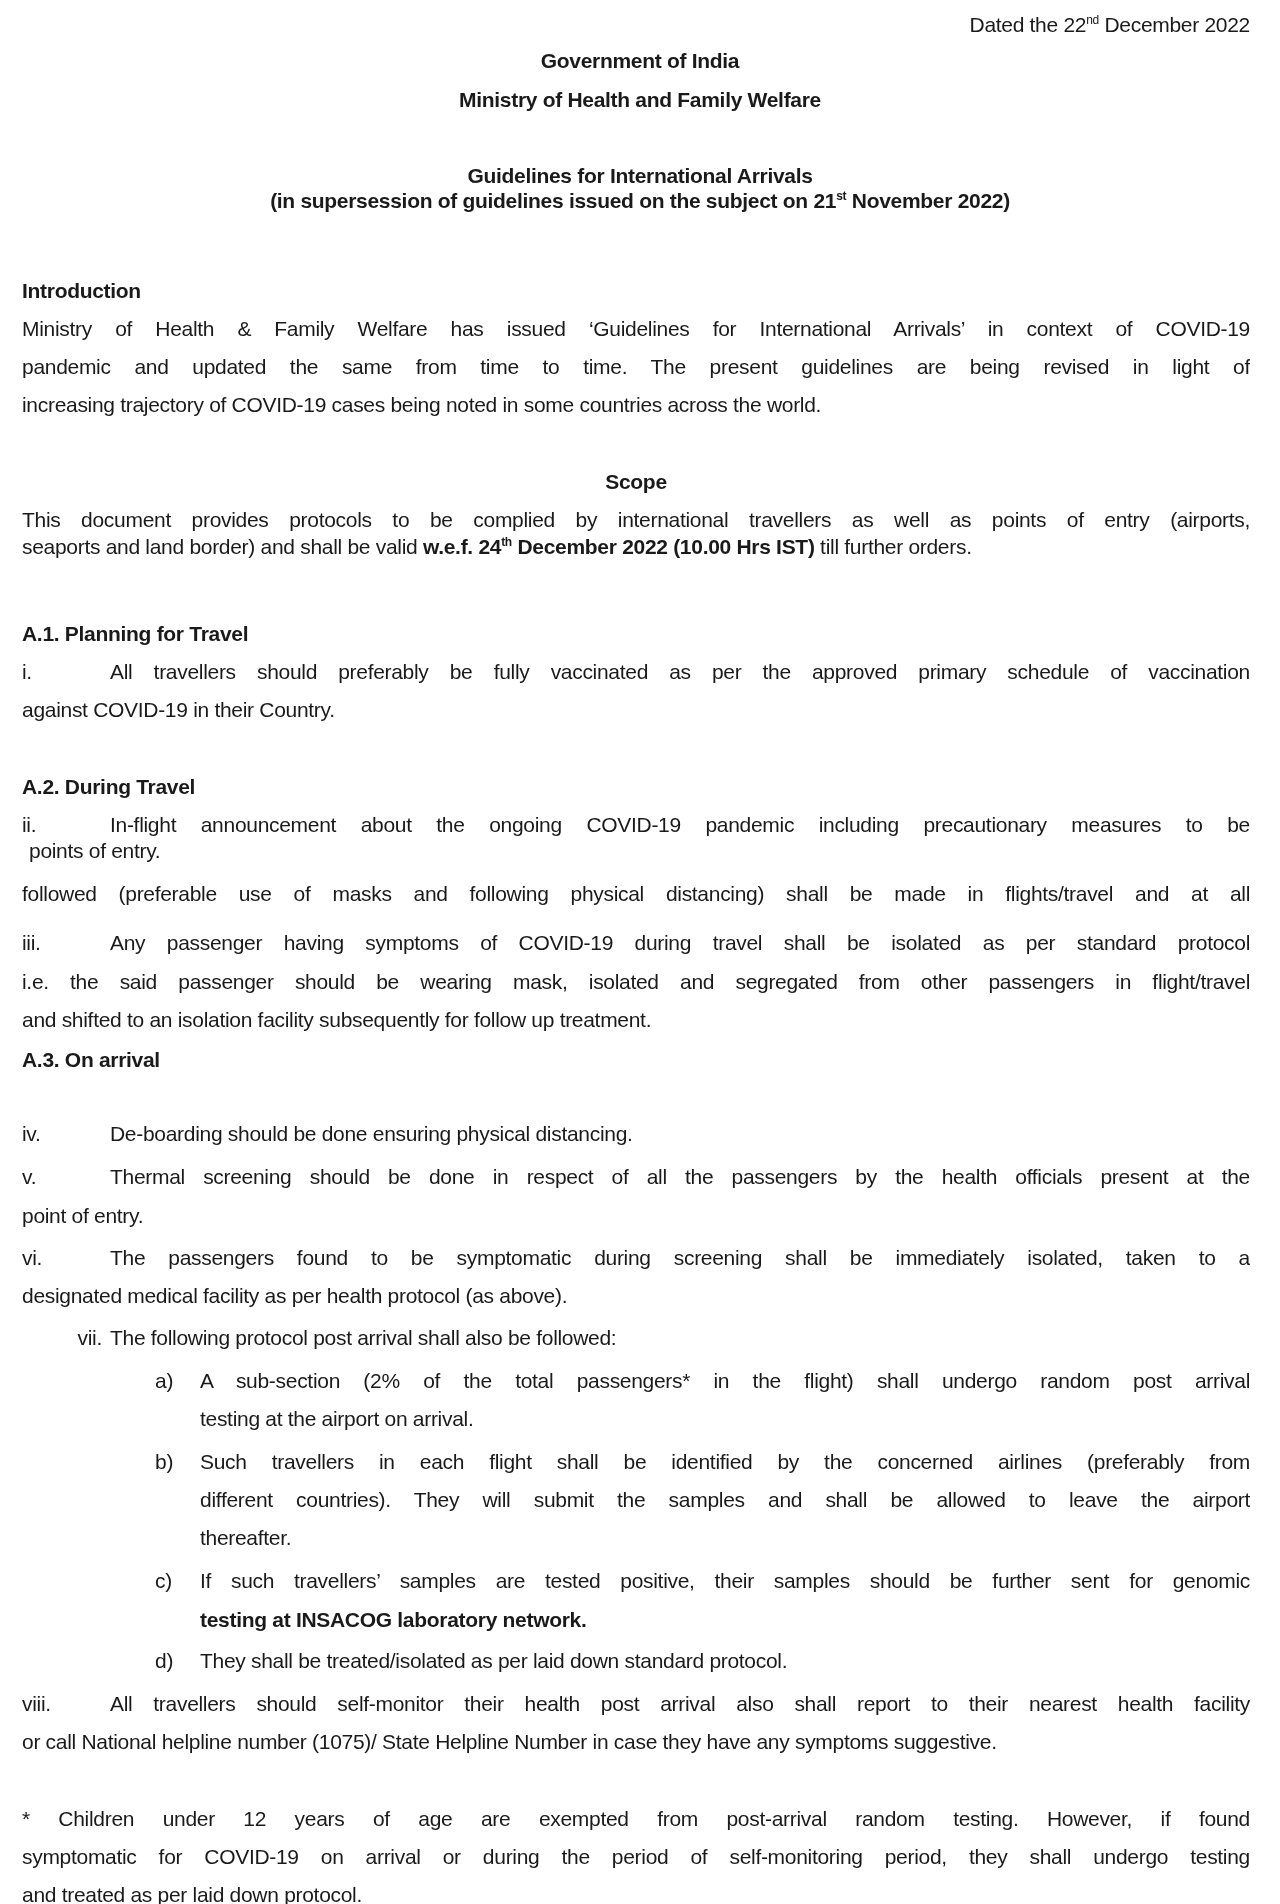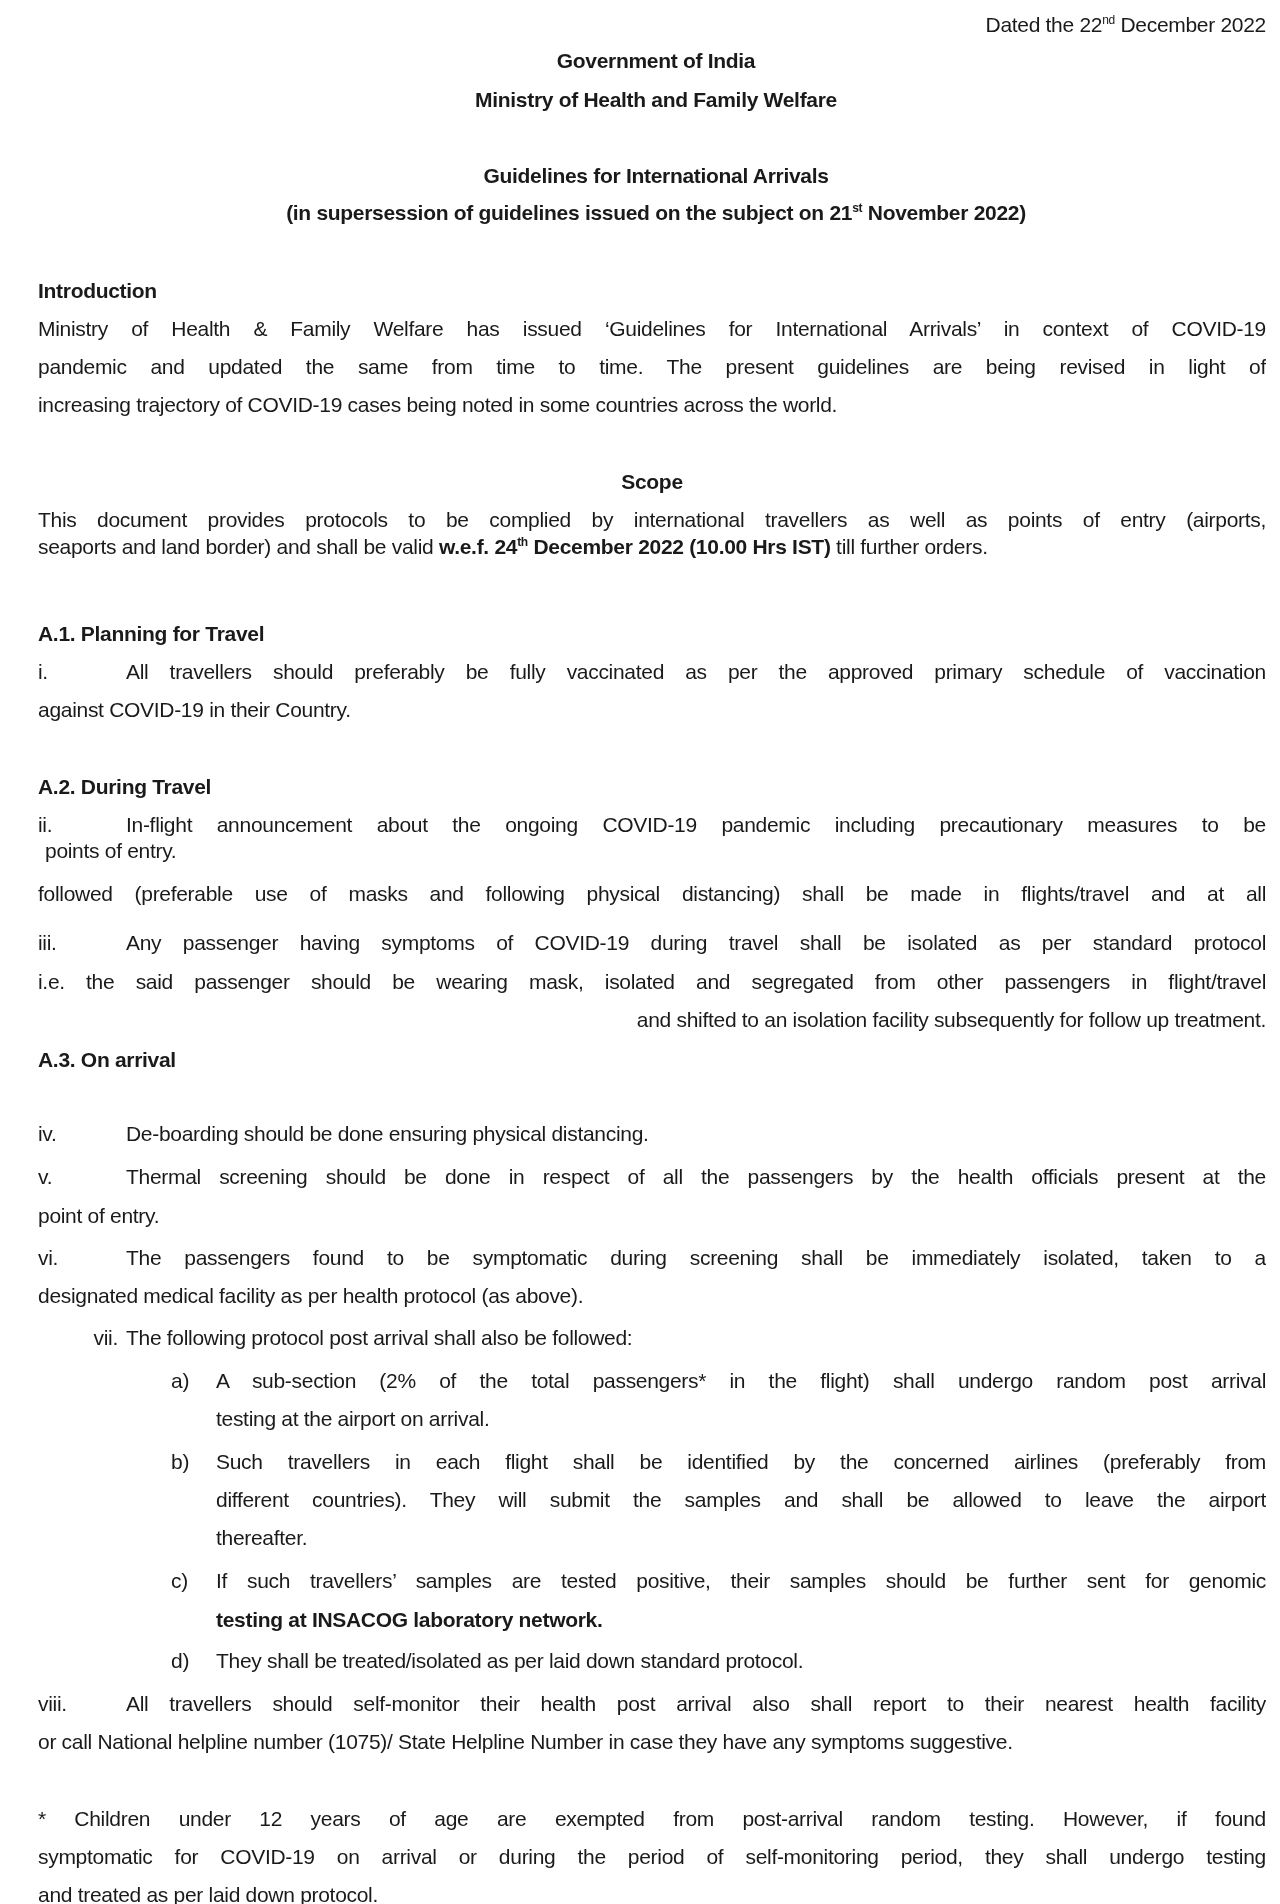--- a/index.html
+++ b/index.html
@@ -1,38 +1,38 @@
 <!DOCTYPE html>
 <html><head>
 <meta charset="utf-8">
 <style>
   html, body { margin:0; padding:0; background:#ffffff; }
   body { width:1280px; height:1904px; position:relative; overflow:hidden;
          font-family:"Liberation Sans", sans-serif; color:#1a1a1a; }
   .ln { position:absolute; left:22px; width:1228px; font-size:21px; line-height:26px;
-        white-space:nowrap; letter-spacing:-0.3px;padding-left:16px; }
+        white-space:nowrap; letter-spacing:-0.3px; }
   .j { text-align:justify; text-align-last:justify; white-space:normal; height:26px; overflow:hidden; }
   .c { text-align:center; left:0; width:1280px; font-weight:bold; }
   .r { text-align:right; left:0; width:1250px; }
   .b { font-weight:bold; }
   .num { position:absolute; left:22px; }
   .ind { left:110px; width:1140px; }
   .sub-l { left:155px; }
   .sub-t { left:200px; width:1050px; }
   sup { font-size:12px; line-height:0; vertical-align:8px; }
 </style>
 </head>
 <body>
 
 <div class="ln r" style="top:12px;"><span>Dated the 22</span><sup>nd</sup><span> December 2022</span></div>
 
 <div class="ln c" style="top:48px;">Government of India</div>
 <div class="ln c" style="top:87px;">Ministry of Health and Family Welfare</div>
 <div class="ln c" style="top:163px;">Guidelines for International Arrivals</div>
-<div class="ln c" style="top:200px;"><span>(in supersession of guidelines issued on the subject on 21</span><sup>st</sup><span> November 2022)</span></div>
+<div class="ln c" style="top:188px;"><span>(in supersession of guidelines issued on the subject on 21</span><sup>st</sup><span> November 2022)</span></div>
 
 <div class="ln b" style="top:278px;">Introduction</div>
 <div class="ln j" style="top: 316px; white-space: normal;">Ministry of Health &amp; Family Welfare has issued ‘Guidelines for International Arrivals’ in context of COVID-19</div>
 <div class="ln j" style="top: 354px; white-space: normal;">pandemic and updated the same from time to time. The present guidelines are being revised in light of</div>
 <div class="ln" style="top:392px;">increasing trajectory of COVID-19 cases being noted in some countries across the world.</div>
 
 <div class="ln b" style="top:469px;text-align:center;">Scope</div>
 <div class="ln j" style="top: 507px; white-space: normal;">This document provides protocols to be complied by international travellers as well as points of entry (airports,</div>
 <div class="ln" style="top:534px;"><span>seaports and land border) and shall be valid </span><b>w.e.f. 24</b><sup class="b" style="font-weight:bold">th</sup><b> December 2022 (10.00 Hrs IST)</b><span> till further orders.</span></div>
 
@@ -42,21 +42,21 @@
 <div class="ln" style="top:697px;">against COVID-19 in their Country.</div>
 
 <div class="ln b" style="top:774px;">A.2. During Travel</div>
 <div class="num ln" style="top:812px;width:80px;">ii.</div>
 <div class="ln j ind" style="top: 812px; white-space: normal;">In-flight announcement about the ongoing COVID-19 pandemic including precautionary measures to be</div>
 <div class="ln j" style="top: 849px; white-space: normal; margin-top: 32px;">followed (preferable use of masks and following physical distancing) shall be made in flights/travel and at all</div>
 <div class="ln" style="top:838px;margin-left:7px;">points of entry.</div>
 <div class="num ln" style="top:930px;width:80px;">iii.</div>
 <div class="ln j ind" style="top: 930px; white-space: normal;">Any passenger having symptoms of COVID-19 during travel shall be isolated as per standard protocol</div>
 <div class="ln j" style="top: 969px; white-space: normal;">i.e. the said passenger should be wearing mask, isolated and segregated from other passengers in flight/travel</div>
-<div class="ln" style="top:1007px;text-align:right;">and shifted to an isolation facility subsequently for follow up treatment.</div>
+<div class="ln" style="top:1007px;">and shifted to an isolation facility subsequently for follow up treatment.</div>
 
 <div class="ln b" style="top:1047px;">A.3. On arrival</div>
 <div class="num ln" style="top:1121px;width:80px;">iv.</div>
 <div class="ln ind" style="top:1121px;">De-boarding should be done ensuring physical distancing.</div>
 <div class="num ln" style="top:1164px;width:80px;">v.</div>
 <div class="ln j ind" style="top: 1164px; white-space: normal;">Thermal screening should be done in respect of all the passengers by the health officials present at the</div>
 <div class="ln" style="top:1203px;">point of entry.</div>
 <div class="num ln" style="top:1245px;width:80px;">vi.</div>
 <div class="ln j ind" style="top: 1245px; white-space: normal;">The passengers found to be symptomatic during screening shall be immediately isolated, taken to a</div>
 <div class="ln" style="top:1283px;">designated medical facility as per health protocol (as above).</div>

